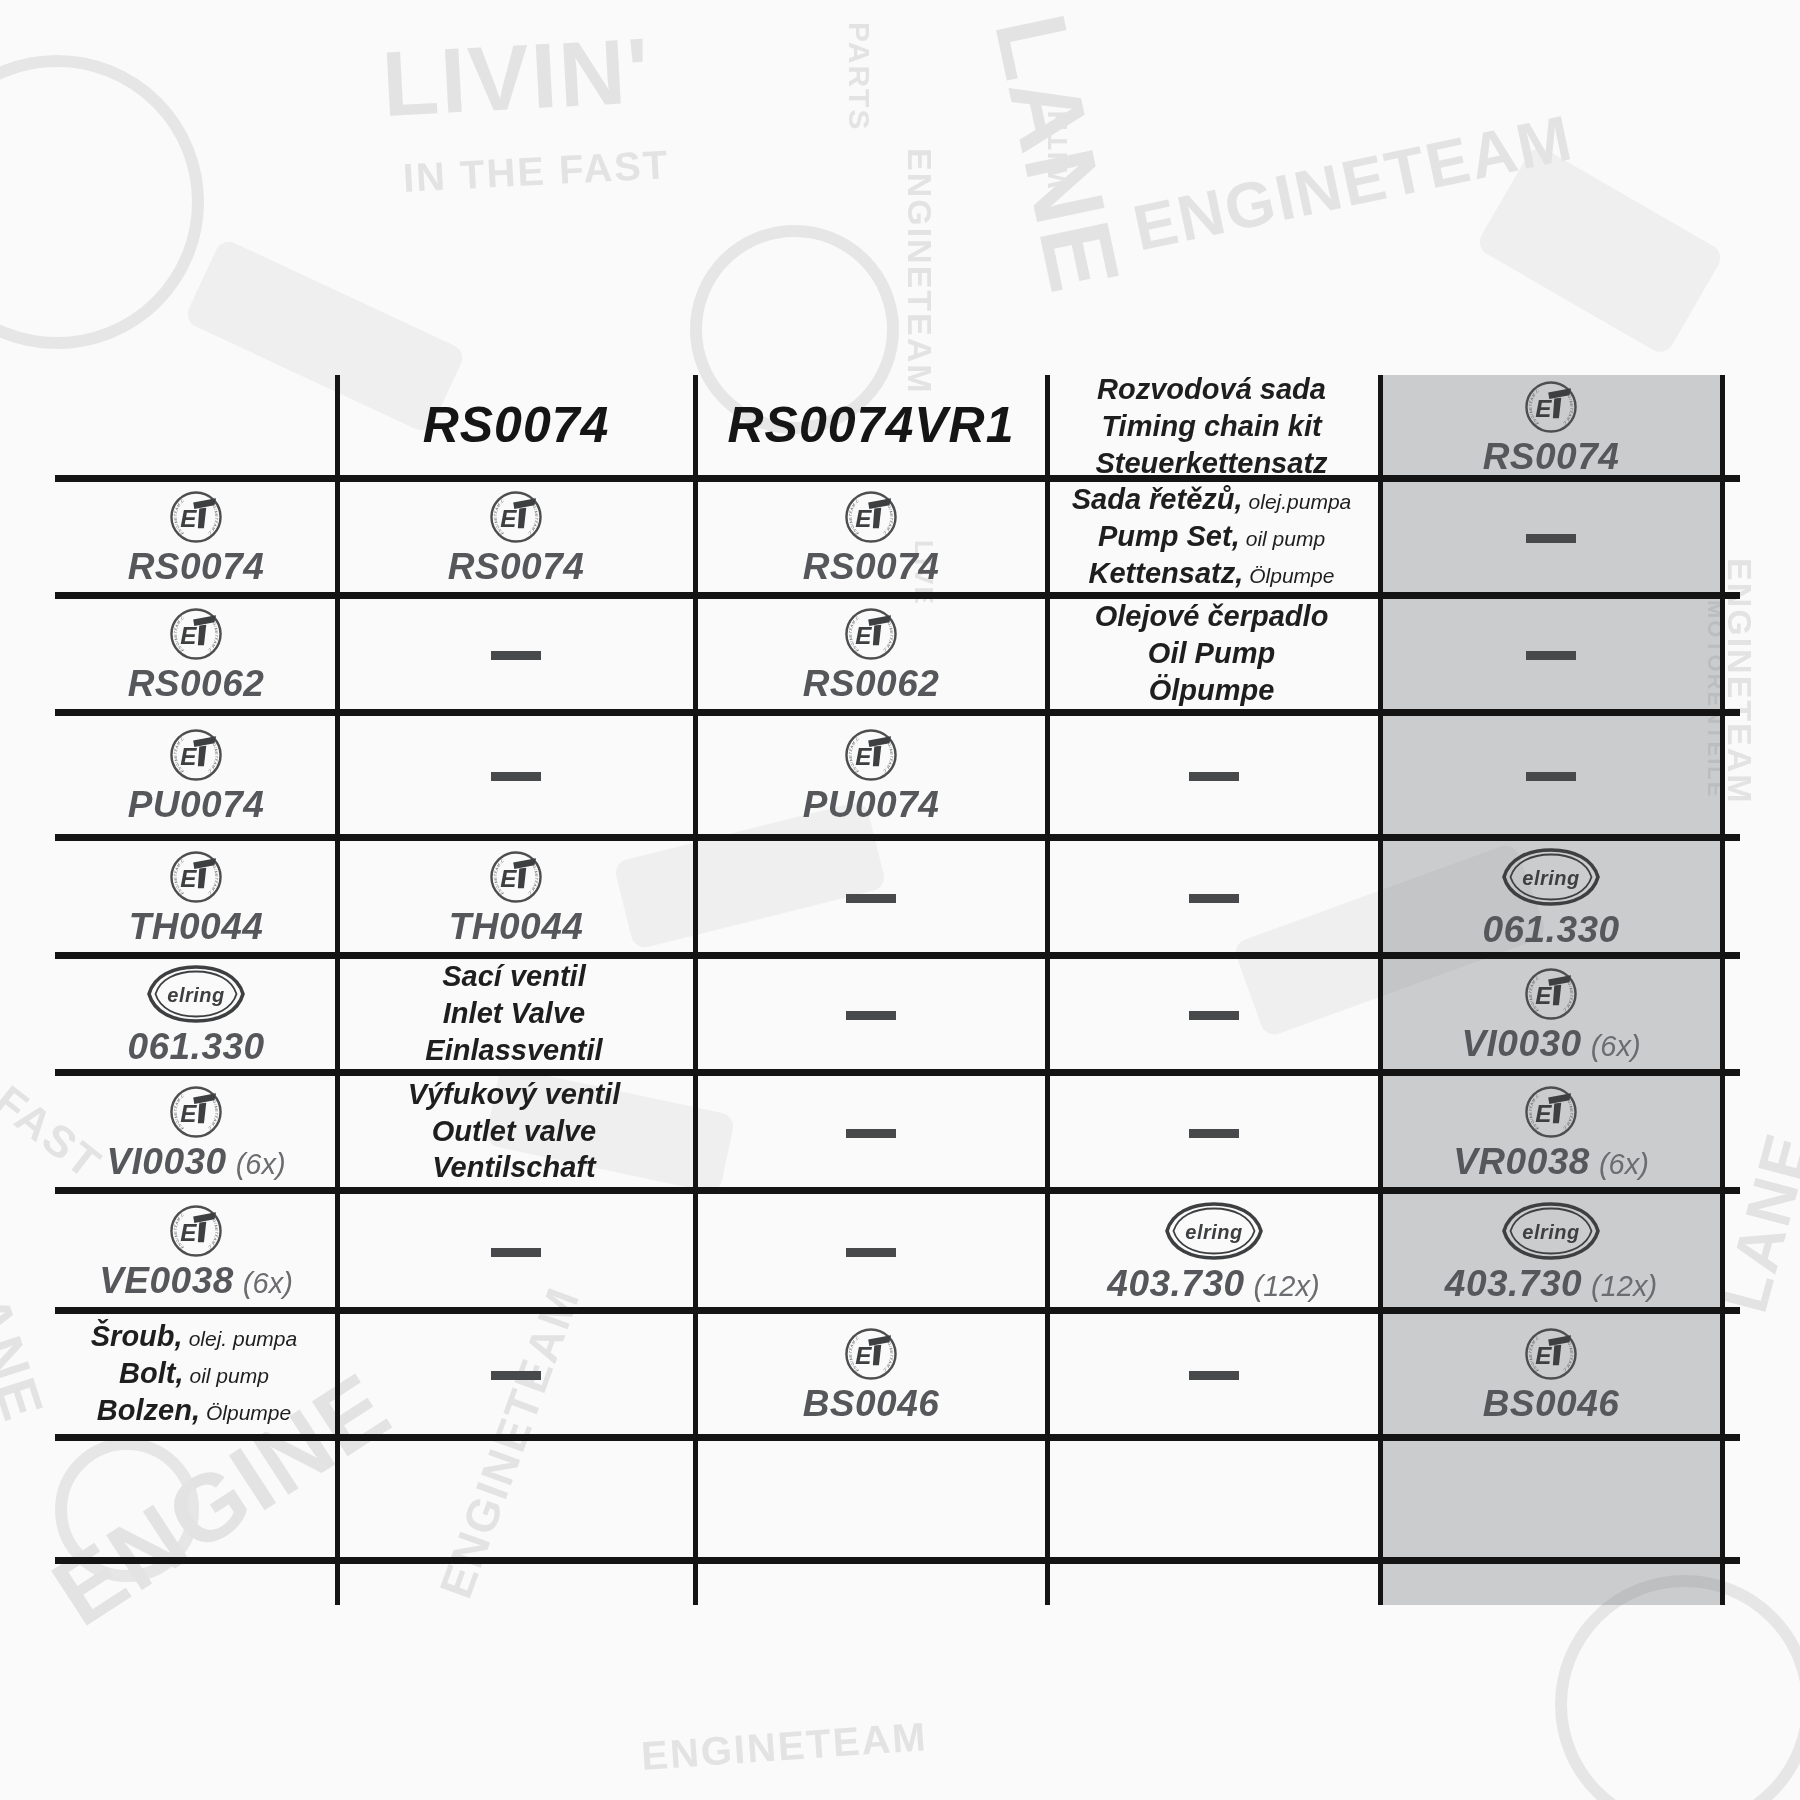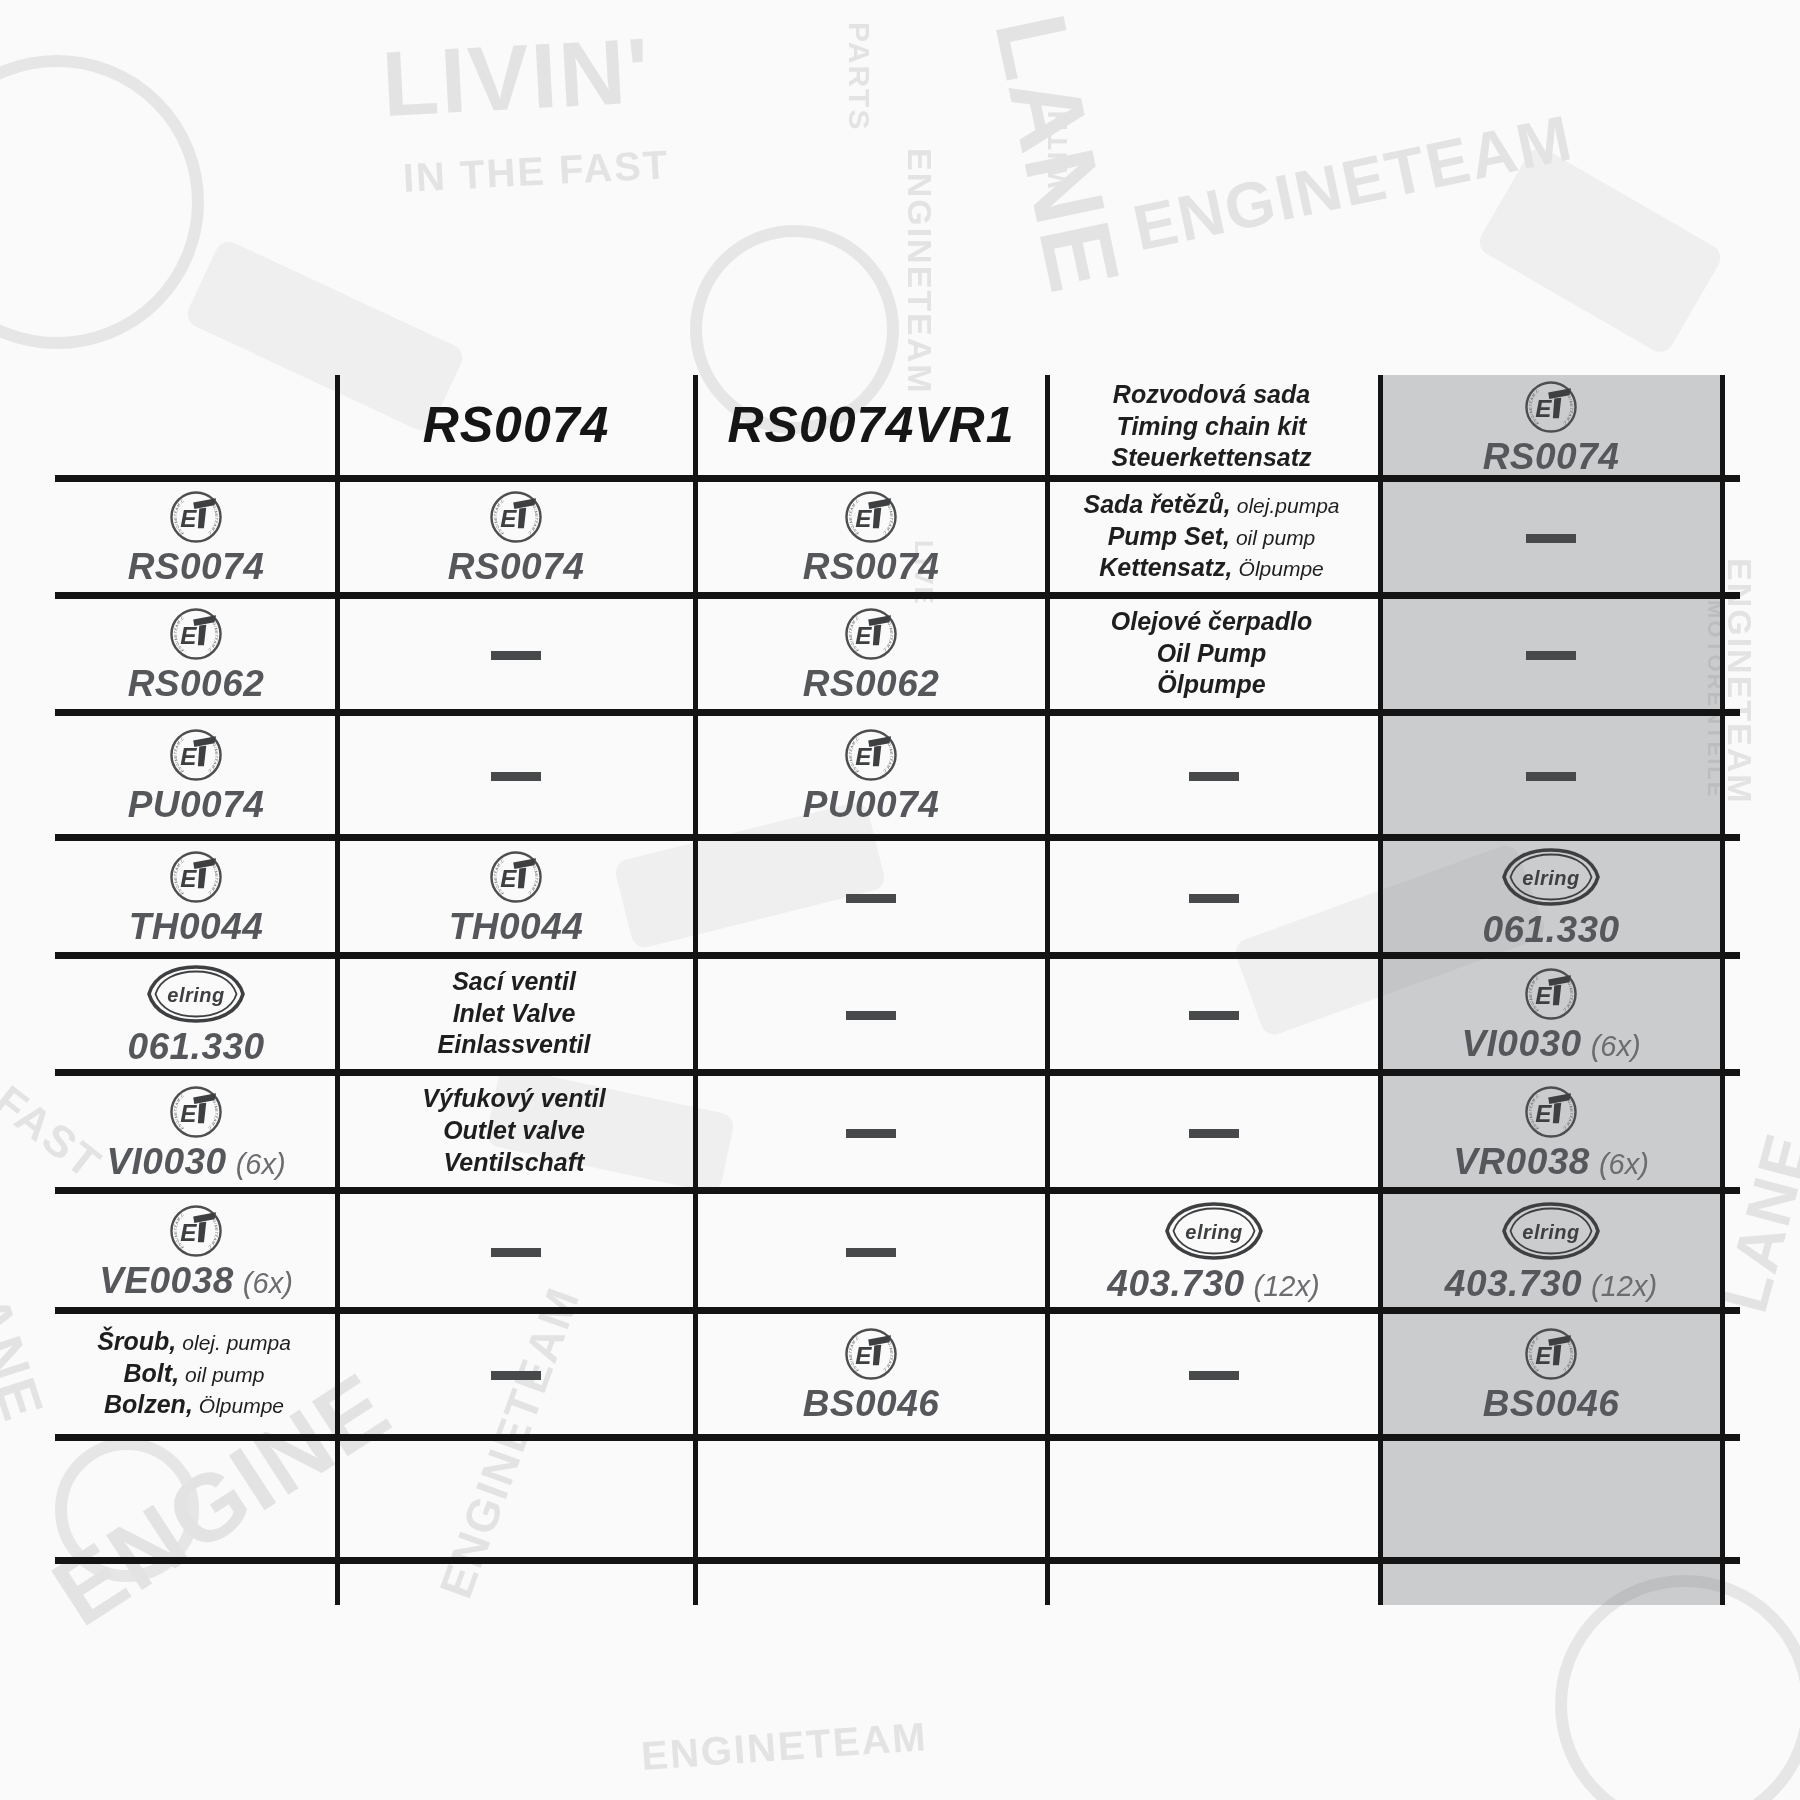--- a/index.html
+++ b/index.html
@@ -19,21 +19,21 @@
   .hline{position:absolute;left:0;width:1685px;height:7px;background:#141414;z-index:1;}
   .vline{position:absolute;top:0;width:5px;height:1230px;background:#141414;z-index:1;}
   .grid{position:absolute;inset:0;display:grid;z-index:2;
         grid-template-columns:282px 358px 352px 333px 342px;
         grid-template-rows:103px 117px 117px 125px 118px 117px 118px 120px 127px 123px;font-style:italic;}
   .cell{display:flex;flex-direction:column;align-items:center;justify-content:center;}
   .header-cell{justify-content:flex-end;padding-bottom:24px;
                font-size:50px;font-weight:800;color:#151515;letter-spacing:1px;}
   .label-cell{color:#1e1e1e;line-height:1.27;padding:0 8px 0 4px;}
   .label-line{white-space:nowrap;display:flex;align-items:baseline;}
-  .label-main{font-size:25px;font-weight:700;}
+  .label-main{font-size:29px;font-weight:700;}
   .label-small{font-size:21px;font-weight:400;margin-left:6px;}
   .value-cell{gap:1px;padding-top:4px;}
   .value-line{display:flex;align-items:baseline;gap:9px;}
   .part-number{font-size:37px;font-weight:800;color:#56575a;letter-spacing:.5px;}
   .qty{font-size:29px;font-weight:400;color:#6b6c6f;}
   .dash{width:50px;height:9px;background:#48494b;}
   svg.et-logo{width:56px;height:56px;}
   svg.elring-logo{width:100px;height:62px;}
 </style>
 </head>

